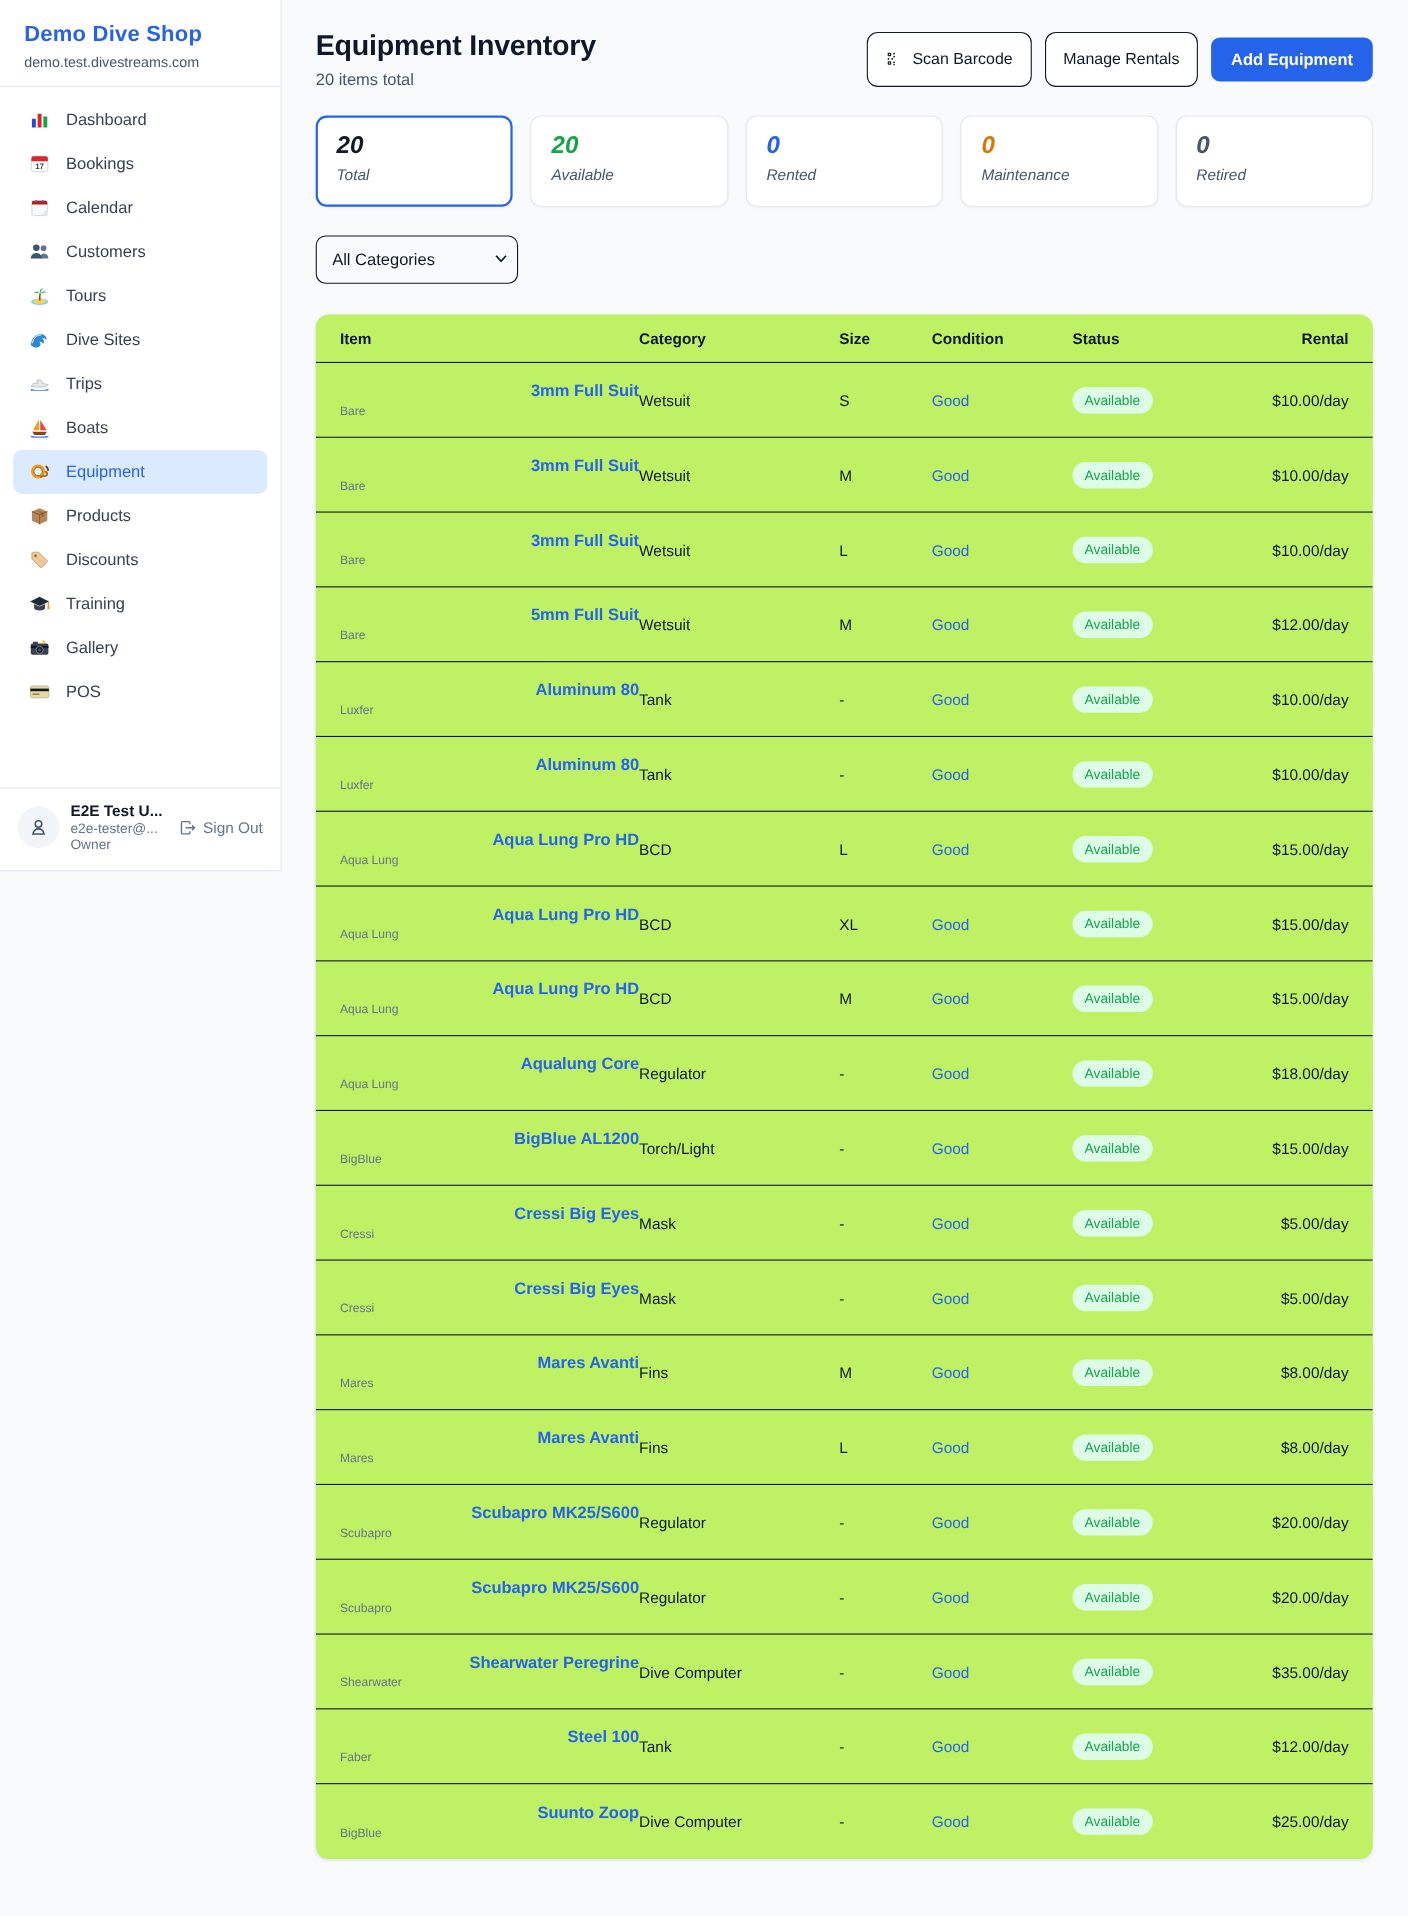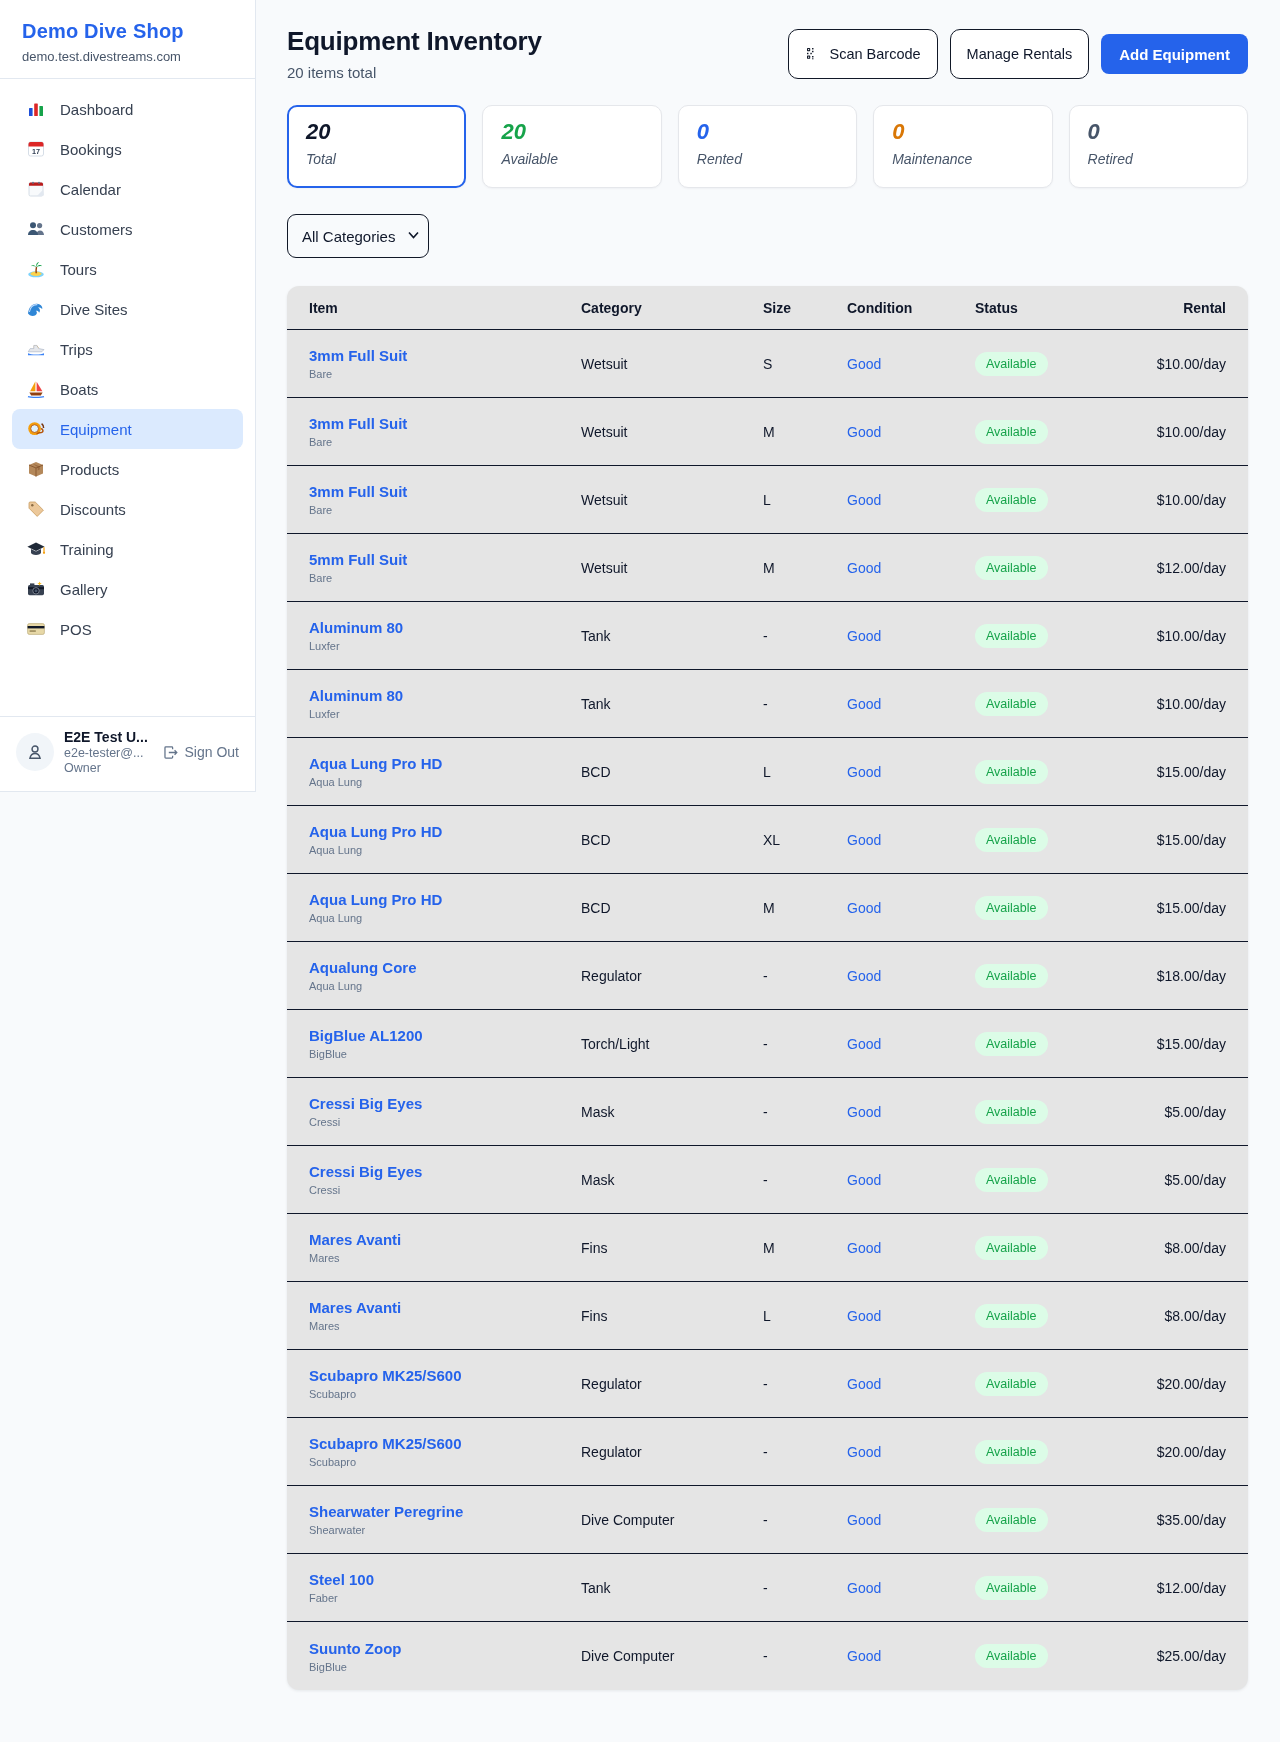--- a/index.html
+++ b/index.html
@@ -68,41 +68,41 @@
   .stat-value { font-size:22px; font-weight:700; }
   .stat-label { font-size:14px; color:#475569; margin-top:6px; }
 
   
   .filter-row { display:flex; gap:18px; margin-top:26px; }
   .search-input {
     flex:1; height:44px; border:1.5px solid #111827; border-radius:9px; background:#f8fafc;
     padding:0 16px; font-size:15px; color:#0f172a; font-family:inherit; outline:none;
   }
   .search-input::placeholder { color:#6b7280; }
-  .select-wrap { position:relative; width:142px; }
+  .select-wrap { position:relative; width:184px; }
   .category-select {
     width:100%; height:44px; border:1.5px solid #111827; border-radius:9px; background:#f8fafc;
     padding:0 30px 0 14px; font-size:15px; color:#0f172a; font-family:inherit;
     appearance:none; -webkit-appearance:none; cursor:pointer; outline:none;
   }
   .select-wrap .chev { position:absolute; right:10px; top:17px; pointer-events:none; }
 
   
   .table-card {
-    margin-top:28px; background:#e5e5e5; border-radius:12px;
+    margin-top:28px; background:#bef264; border-radius:12px;
     box-shadow:0 1px 3px rgba(15,23,42,.08); overflow:hidden;
   }
   .tgrid { display:grid; grid-template-columns:272px 182px 84px 128px 156px 1fr;
     align-items:center; padding:0 22px; }
   .thead { height:44px; border-bottom:1.5px solid #0f172a; }
   .thead .th { font-size:14px; font-weight:700; color:#0f172a; }
   .th.right,.td.right { text-align:right; }
   .trow { height:68px; border-bottom:1px solid #0f172a; }
   .trow:last-child { border-bottom:none; }
-  .item-name { color:#2563eb; font-size:15px; font-weight:600; cursor:pointer; }
+  .item-name { color:#2563eb; font-size:15px; font-weight:600; cursor:pointer;text-align:right; }
   .item-brand { color:#64748b; font-size:11px; margin-top:4px; }
   .td { font-size:14px; color:#0f172a; }
   .cond-link { color:#2563eb; cursor:pointer; }
   .badge {
     display:inline-block; background:#dcfce7; color:#16a34a; font-size:12.5px;
     padding:5px 11px; border-radius:999px;
   }
   .price { font-size:14px; color:#0f172a; }
 </style>
 </head>

